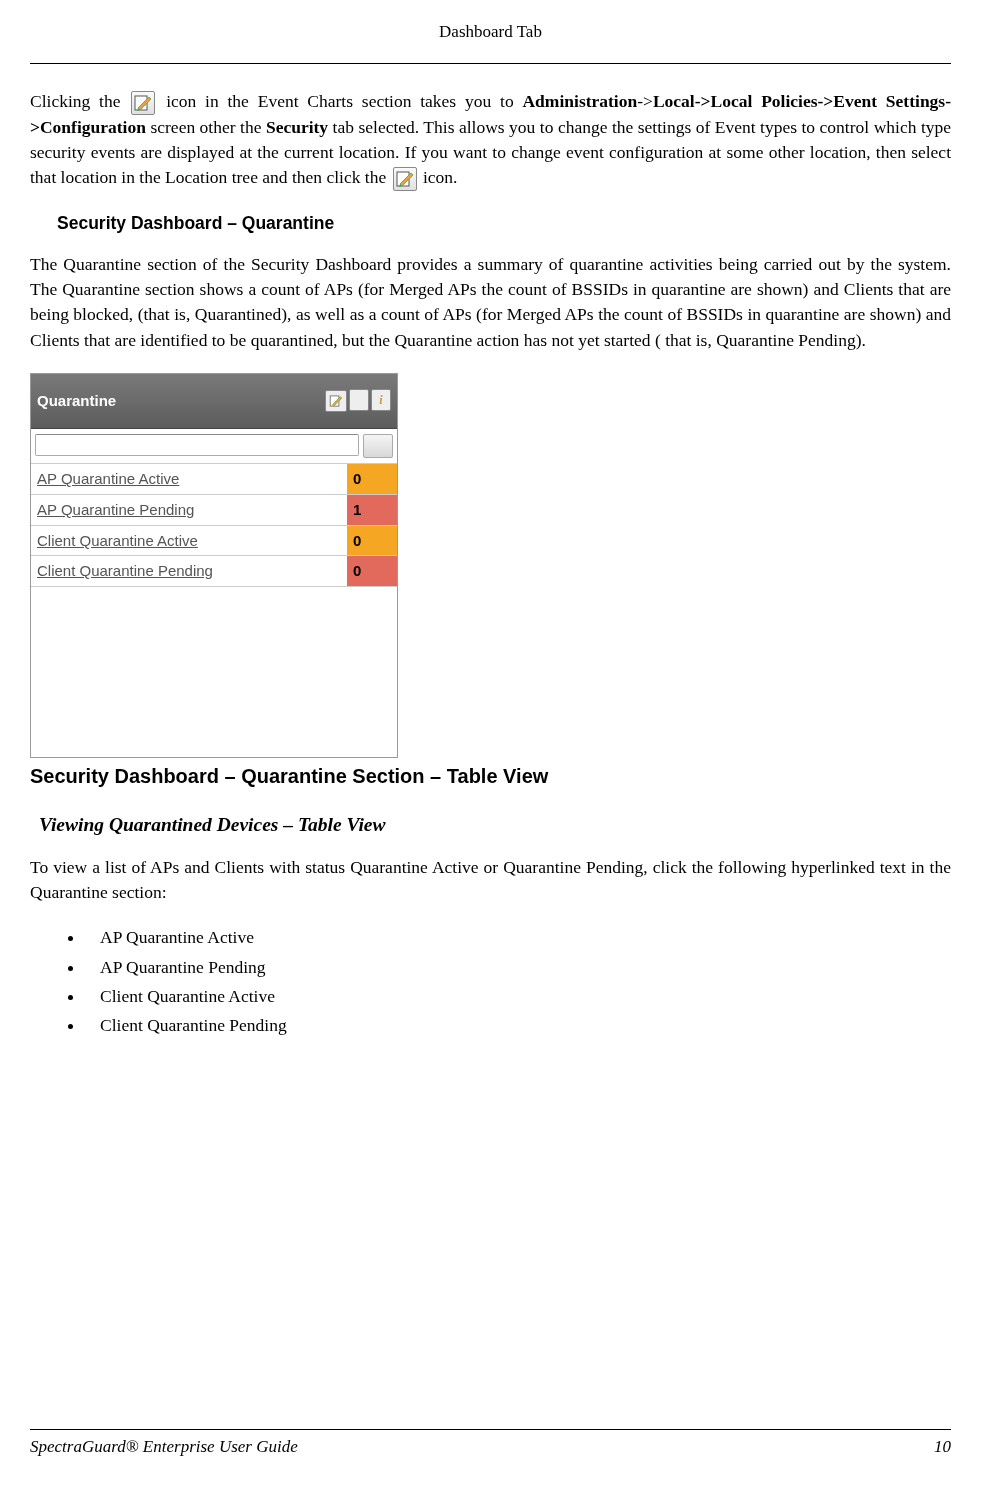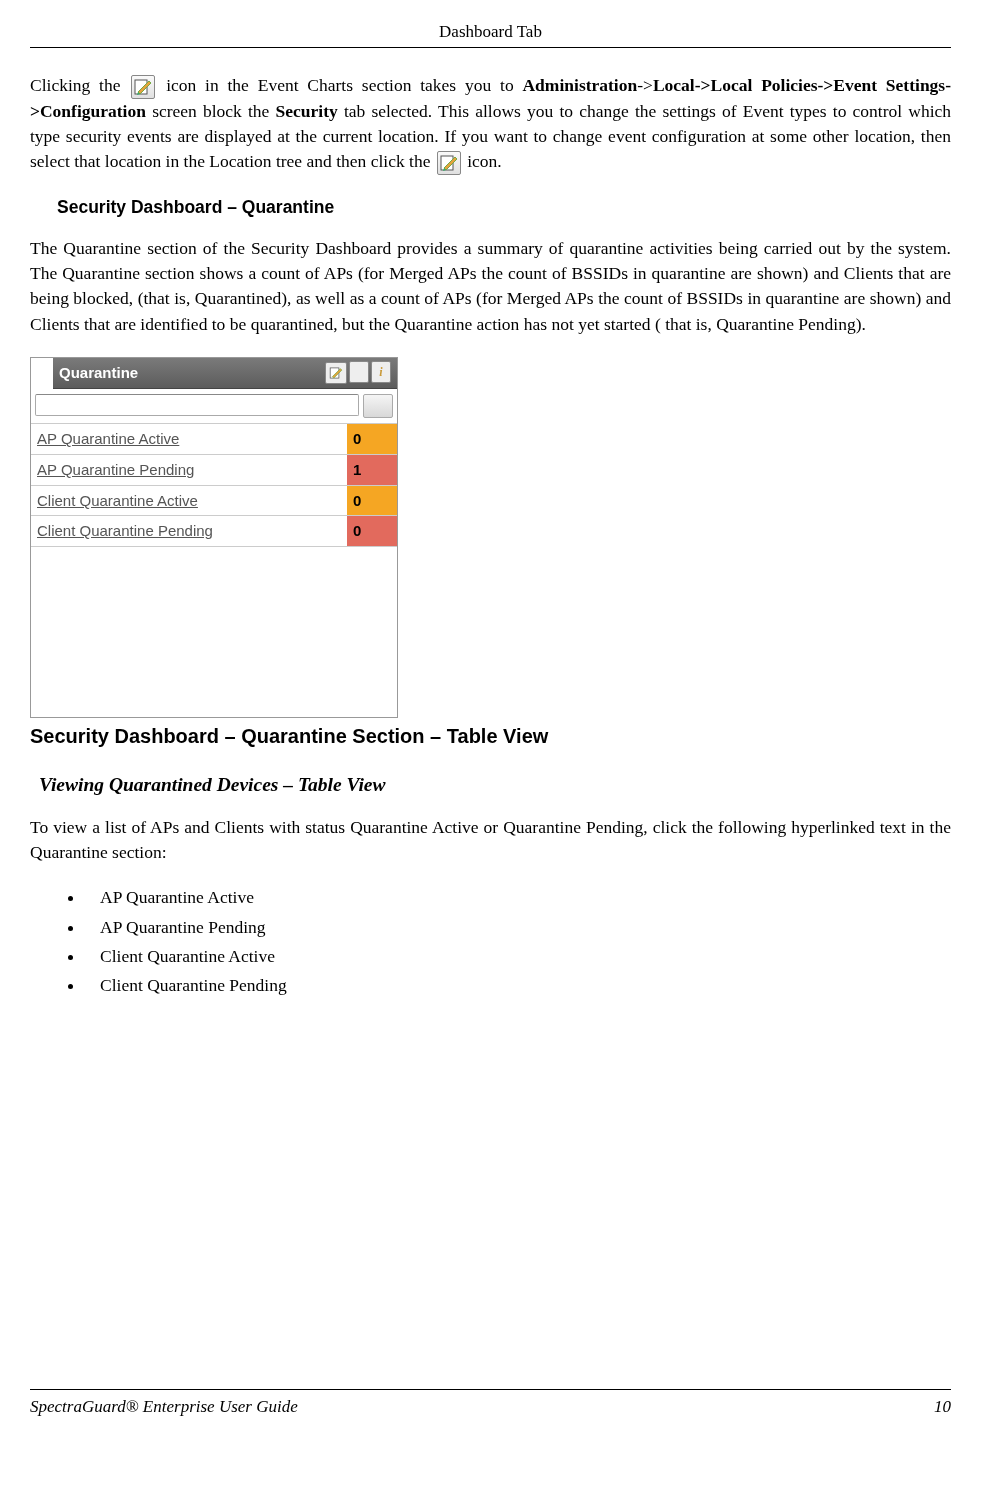--- a/index.html
+++ b/index.html
@@ -9,21 +9,21 @@
       color: #000;
       margin: 0;
       padding: 20px 30px 20px 30px;
       width: 981px;
       box-sizing: border-box;
     }
     .header-title {
       text-align: center;
       font-size: 17px;
       border-bottom: 1px solid #000;
-      padding-bottom: 2px;
+      padding-bottom: 18px;
       margin-bottom: 25px;
     }
     .content {
       text-align: justify;
       margin-bottom: 20px;
     }
     .content p { margin: 0 0 2px 0; }
     .edit-icon {
       display: inline-block;
       vertical-align: middle;
@@ -75,26 +75,25 @@
       background: #fff;
       margin-top: 6px;
       box-sizing: border-box;
     }
     .qpanel-header {
       background: linear-gradient(#7a7a7a,#5c5c5c);
       color: #fff;
       font-family: Verdana, Arial, sans-serif;
       font-size: 15px;
       font-weight: bold;
-      padding: 4px 6px;
+      padding: 16px 6px;
       display: flex;
       align-items: center;
       justify-content: space-between;
       border-bottom: 1px solid #444;
-      margin-left: 22px;
     }
     .qpanel-icons { display:flex; gap:2px; }
     .qpanel-icons span {
       width: 20px; height: 20px; display:flex;
       align-items:center; justify-content:center;
       border: 1px solid #888; border-radius:2px;
       background:#eee; font-size:12px;
     }
     .pie-icon {
       width:16px;height:16px;border-radius:50%;
@@ -160,21 +159,21 @@
 <div class="content">
   <p>
   <span>Clicking the </span>
   <span class="edit-icon"><svg viewBox="0 0 22 22">
           <rect x="3" y="4" width="12" height="14" fill="#fff" stroke="#555" stroke-width="1"></rect>
           <path d="M6 16 L17 5 L19 7 L8 18 Z" fill="#e6a23c" stroke="#7a4"></path>
           <path d="M6 16 L5 19 L8 18 Z" fill="#3a6"></path>
         </svg></span>
   <span> icon in the Event Charts section takes you to </span>
   <span class="bold">Administration</span><span>-&gt;</span><span class="bold">Local-&gt;Local Policies-&gt;Event Settings-&gt;Configuration</span>
-  <span> screen block the </span>
+  <span> screen other the </span>
   <span class="bold">Security</span>
   <span> tab selected. This allows you to change the settings of Event types to control which type security events are displayed at the current location. If you want to change event configuration at some other location, then select that location in the Location tree and then click the </span>
   <span class="edit-icon"><svg viewBox="0 0 22 22">
           <rect x="3" y="4" width="12" height="14" fill="#fff" stroke="#555" stroke-width="1"></rect>
           <path d="M6 16 L17 5 L19 7 L8 18 Z" fill="#e6a23c" stroke="#7a4"></path>
           <path d="M6 16 L5 19 L8 18 Z" fill="#3a6"></path>
         </svg></span>
   <span> icon.</span>
   </p>
 </div>

